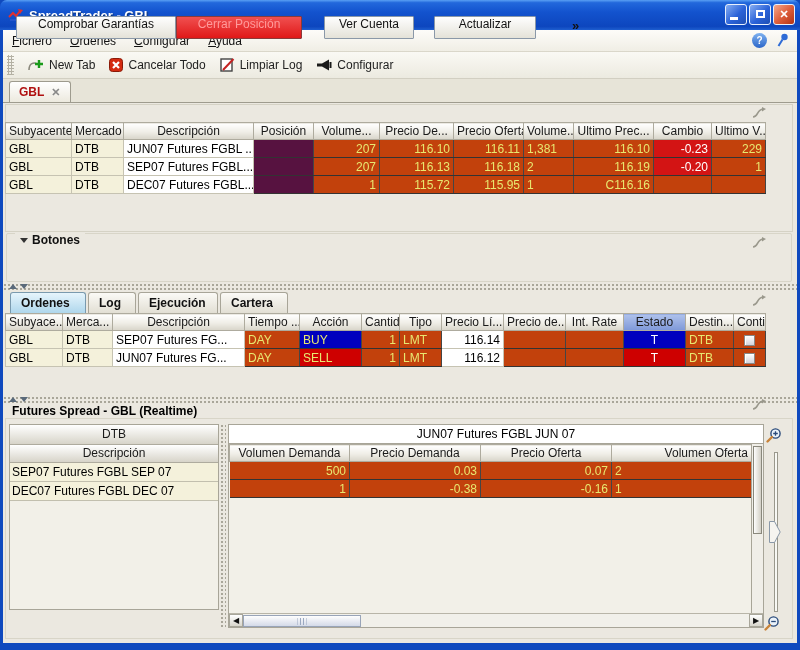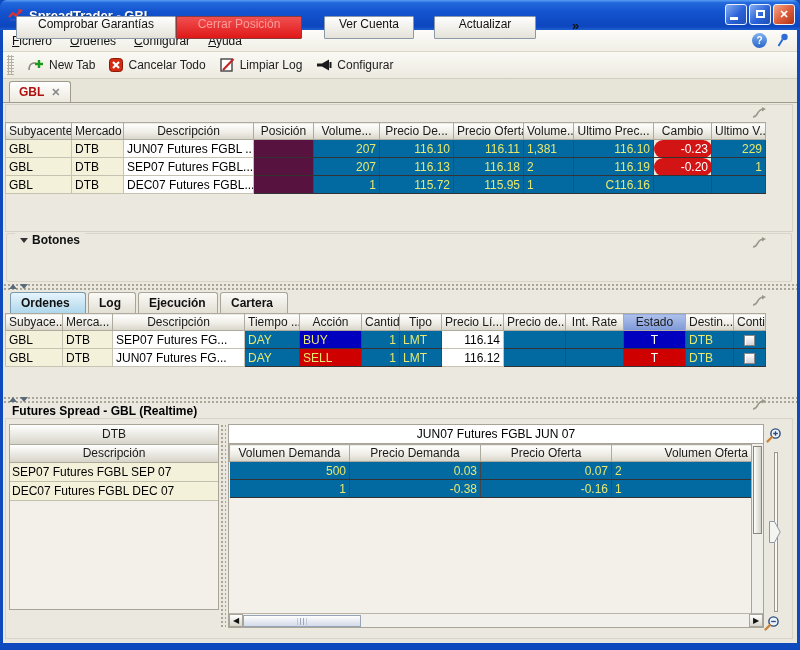--- a/index.html
+++ b/index.html
@@ -50,24 +50,24 @@
   .client { position:absolute; left:3px; right:3px; top:103px; bottom:7px; background:#EBE8E0; }
 
   
   table { border-collapse:collapse; table-layout:fixed; font-size:12px; }
   th, td { height:18px; padding:0 3px; overflow:hidden; white-space:nowrap; text-align:left; font-weight:normal; }
   th.h { background:linear-gradient(#FFFFFF 0%,#EFEDE6 55%,#D7D4C9 100%);
     border:1px solid #AEAB9E; color:#1A1A1A; text-align:center; height:17px; }
   th.h.sel { background:linear-gradient(#AFC2EC,#7E98D8); }
   td.lt { background:#F4F1DB; color:#000; border-right:1px solid #C6C3B2; border-bottom:1px solid #C6C3B2; border-left:1px solid #C6C3B2; }
   td.wt { background:#FFFFFF; color:#000; border-right:1px solid #C6C3B2; border-bottom:1px solid #C6C3B2; }
-  td.dk { background:#0369a1; color:#E8E870; border-right:1px solid #454545; border-bottom:1px solid #333; }
+  td.dk { background:#c2410c; color:#E8E870; border-right:1px solid #454545; border-bottom:1px solid #333; }
   td.pu { background:#571240; border-right:1px solid #454545; border-bottom:1px solid #333; }
   .g { color:#3FCC3F; } .y { color:#E8E870; } .o { color:#C9784A; }
-  .bgred { background:#D31414 !important; color:#fff !important;border-radius:9px; }
+  .bgred { background:#D31414 !important; color:#fff !important; }
   .bgblue { background:#0000BE !important; }
   .sellred { background:#CE0000 !important; }
   .estb { background:#0000BE !important; color:#fff !important; text-align:center; }
   .estr { background:#CE0000 !important; color:#fff !important; text-align:center; }
   .num { text-align:right; }
 
   .panel1 { position:absolute; left:5px; top:104px; width:788px; height:128px; background:#EBE8E0; border:1px solid #D5D2C5; }
   .postable { position:absolute; left:5px; top:122px; }
 
   

